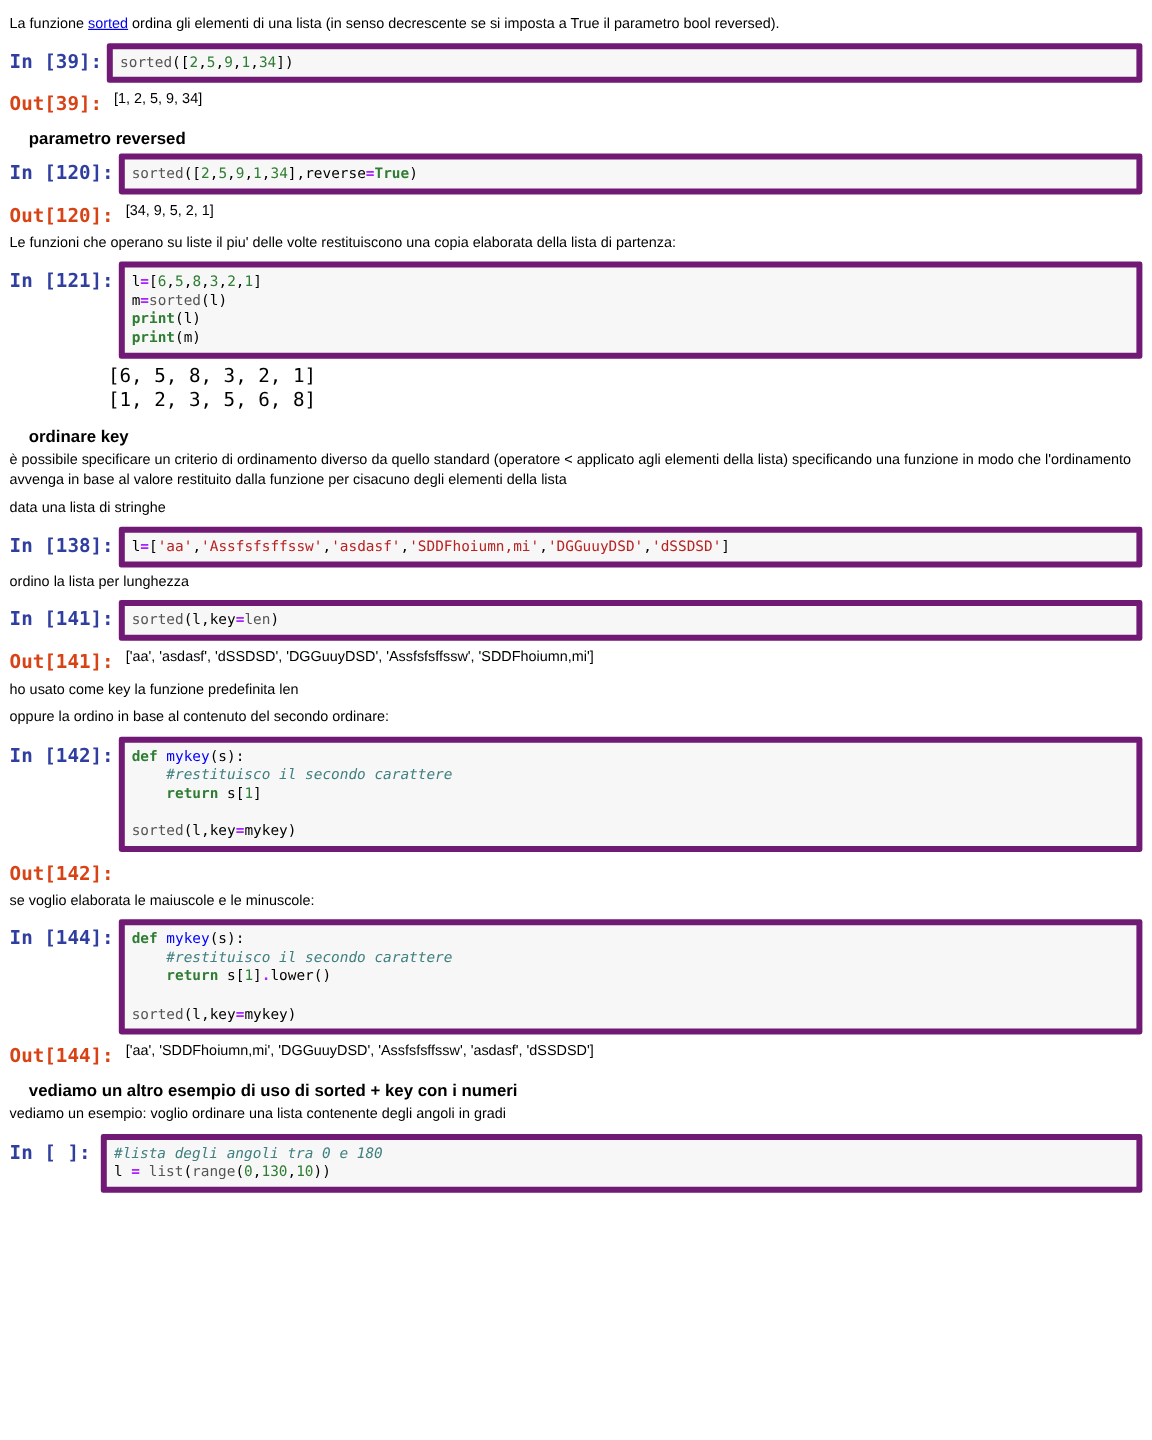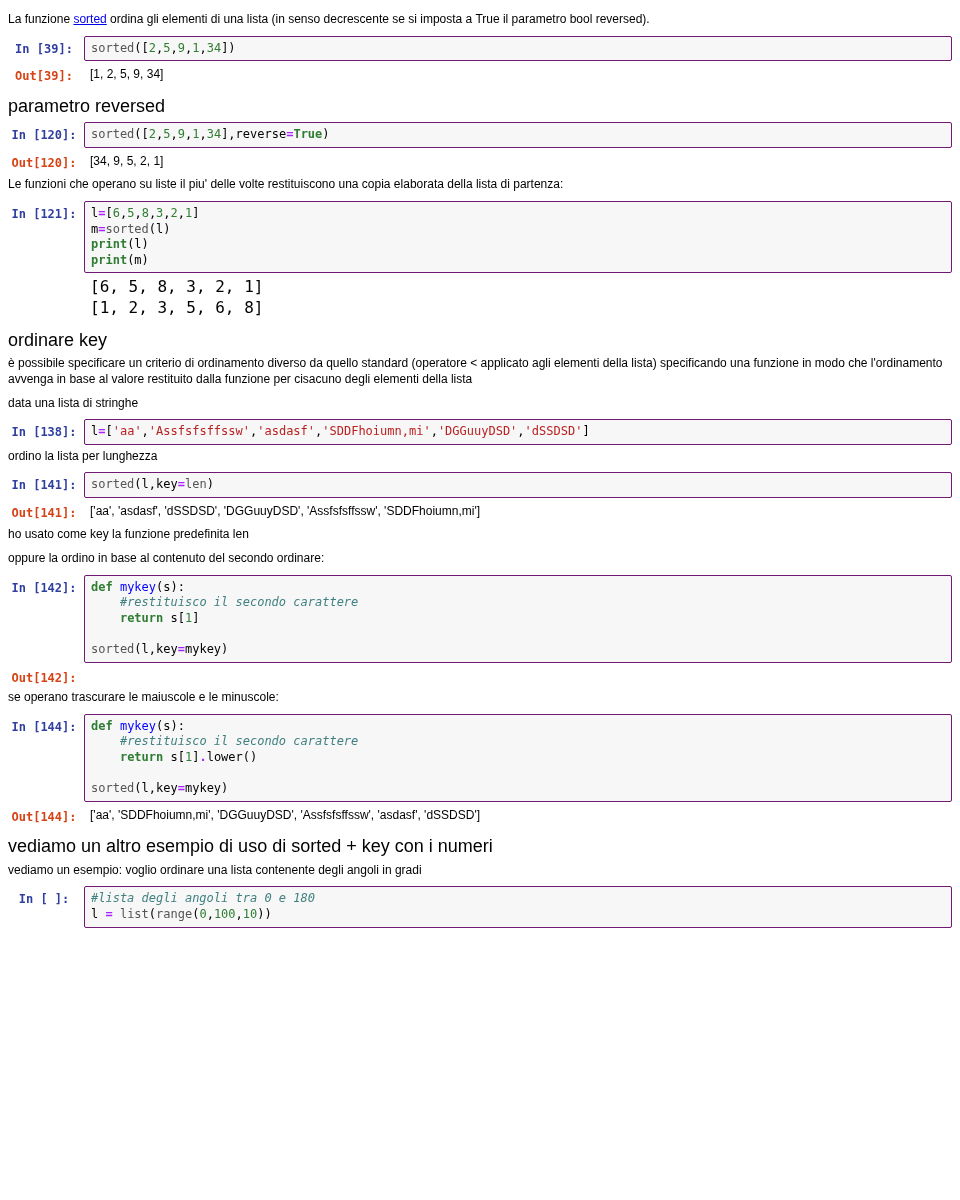--- a/index.html
+++ b/index.html
@@ -1,25 +1,25 @@
 <!DOCTYPE html>
 <html><head>
 <meta charset="utf-8">
 <style>
 body{font-family:Helvetica,Arial,sans-serif;font-size:12px;margin:0;padding:8px;color:#000;line-height:1.3}
 .para{margin:4px 0 8px}
 .para a{color:#00e;text-decoration:underline}
-.prompt{font-family:monospace;font-size:12px;min-width:72px;padding:6px 4px 0 0;vertical-align:top;text-align:center}
+.prompt{font-family:monospace;font-size:16px;min-width:72px;padding:6px 4px 0 0;vertical-align:top;text-align:left}
 .in-p{color:#303F9F;font-weight:bold}
 .out-p{color:#D84315;font-weight:bold}
 .cell{display:flex;margin:2px 0}
-.code-box{border:1px solid #701a75;border-radius:2px;background:#f7f7f7;padding:4px 6px;font-family:monospace;font-size:12px;flex:1;white-space:pre}
+.code-box{border:5px solid #701a75;border-radius:2px;background:#f7f7f7;padding:4px 6px;font-family:monospace;font-size:12px;flex:1;white-space:pre}
 .out-text{font-family:Liberation Sans, sans-serif;font-size:12px;padding:4px 6px;white-space:pre}
 .stdout{font-family:monospace;font-size:16px;padding:2px 6px;white-space:pre}
-h3{font-size:18px;font-weight:normal;margin:8px 0 4px}
+h3{font-size:14px;font-weight:bold;margin:8px 16px 4px}
 .c-num{color:#2e7d32}
 .c-call{color:#555}
 .c-kw{color:#2e7d32;font-weight:bold}
 .c-op{color:#AA22FF;font-weight:bold}
 .c-str{color:#BA2121}
 .c-cmt{color:#408080;font-style:italic}
 .stdout-wrap{display:flex;margin:2px 0}
 .kw-def{color:#2e7d32;font-weight:bold}
 .kw-fn{color:#0000FF}
 .kw-ret{color:#2e7d32;font-weight:bold}
@@ -92,35 +92,35 @@
   <div class="code-box"><span class="kw-def">def</span> <span class="kw-fn">mykey</span>(s):
     <span class="c-cmt">#restituisco il secondo carattere</span>
     <span class="kw-ret">return</span> s[<span class="c-num">1</span>]
 
 <span class="c-call">sorted</span>(l,key<span class="c-op">=</span>mykey)</div>
 </div>
 <div class="cell">
   <div class="prompt out-p">Out[142]:</div>
 </div>
 
-<div class="para">se operano trascurare le maiuscole e le minuscole:</div>
+<div class="para">se voglio elaborata le maiuscole e le minuscole:</div>
 
 <div class="cell">
   <div class="prompt in-p">In [144]:</div>
   <div class="code-box"><span class="kw-def">def</span> <span class="kw-fn">mykey</span>(s):
     <span class="c-cmt">#restituisco il secondo carattere</span>
     <span class="kw-ret">return</span> s[<span class="c-num">1</span>]<span class="c-op">.</span>lower()
 
 <span class="c-call">sorted</span>(l,key<span class="c-op">=</span>mykey)</div>
 </div>
 <div class="cell">
   <div class="prompt out-p">Out[144]:</div>
   <div class="out-text">['aa', 'SDDFhoiumn,mi', 'DGGuuyDSD', 'Assfsfsffssw', 'asdasf', 'dSSDSD']</div>
 </div>
 
 <h3>vediamo un altro esempio di uso di sorted + key con i numeri</h3>
 <div class="para">vediamo un esempio: voglio ordinare una lista contenente degli angoli in gradi</div>
 
 <div class="cell">
   <div class="prompt in-p">In [ ]:</div>
   <div class="code-box"><span class="c-cmt">#lista degli angoli tra 0 e 180</span>
-l <span class="c-op">=</span> <span class="c-call">list</span>(<span class="c-call">range</span>(<span class="c-num">0</span>,<span class="c-num">100</span>,<span class="c-num">10</span>))</div>
+l <span class="c-op">=</span> <span class="c-call">list</span>(<span class="c-call">range</span>(<span class="c-num">0</span>,<span class="c-num">130</span>,<span class="c-num">10</span>))</div>
 </div>
 
 </body></html>

